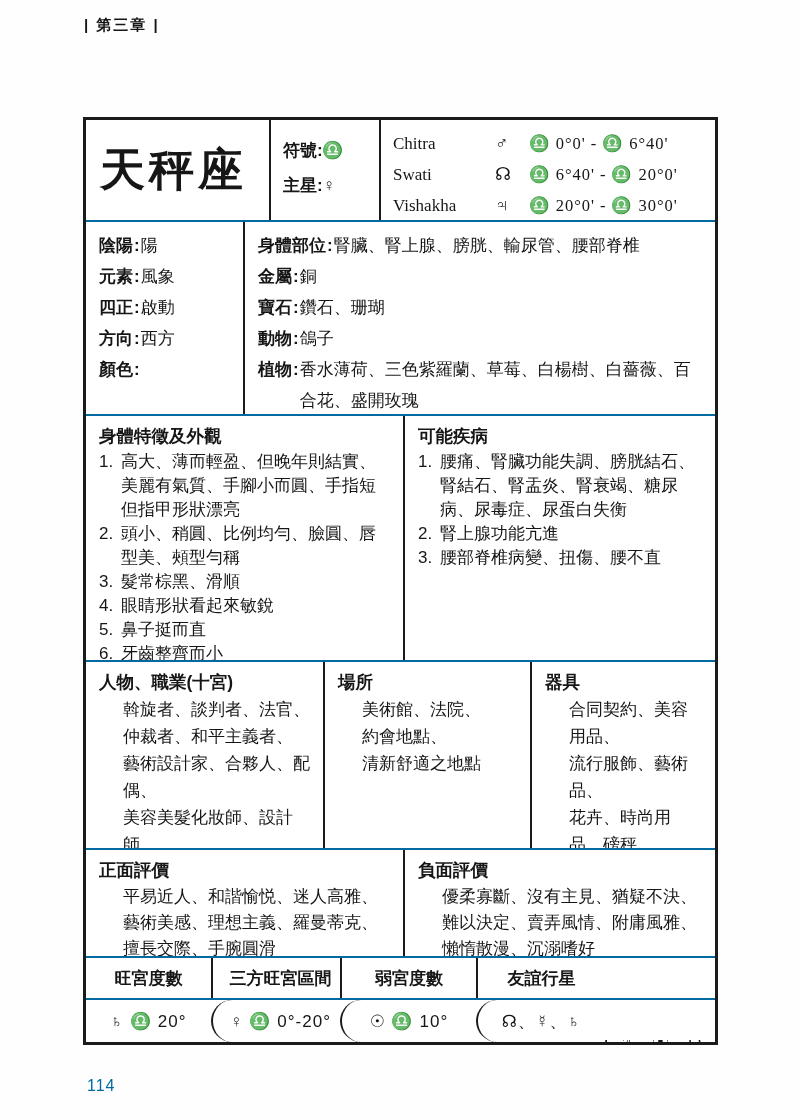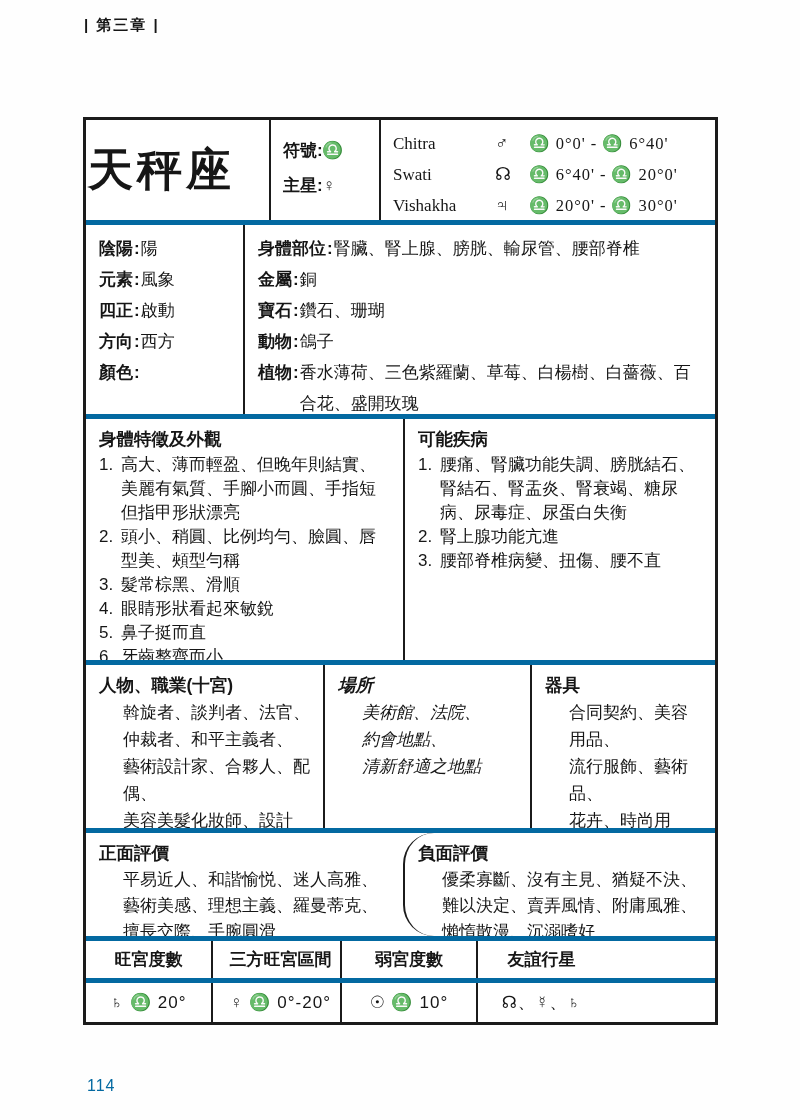--- a/index.html
+++ b/index.html
@@ -4,27 +4,27 @@
 <style>
   * { margin:0; padding:0; box-sizing:border-box; }
   html,body { width:800px; height:1120px; background:#ffffff; }
   body { font-family:"Liberation Sans", sans-serif; color:#161616; }
   .page { position:relative; width:800px; height:1120px; background:#fefefe; overflow:hidden; }
 
   .chapter-marker { position:absolute; left:84px; top:16px; font-size:15px; font-weight:700; letter-spacing:2px; }
 
   .sheet { position:absolute; left:83px; top:117px; width:635px; border:3px solid #1b1b1b; background:#fff; }
   .row { display:flex; overflow:hidden; }
-  .row + .row { border-top:5px solid #0369a1; }
+  .row + .row { border-top:2px solid #0369a1; }
   .cell { overflow:hidden; }
   .cell + .cell { border-left:2px solid #1b1b1b; }
 
   
   .r1 { height:100px; }
-  .c-title { width:183px; display:flex; align-items:center; padding-left:2px; font-size:45px; font-weight:700; letter-spacing:4px; }
+  .c-title { width:183px; display:flex; align-items:center; padding-left:14px; font-size:45px; font-weight:700; letter-spacing:4px; }
   .c-symbol { width:110px; padding:13px 0 8px 12px; font-size:17px; font-weight:700; line-height:35px; white-space:nowrap; }
   .c-nak { flex:1; padding:8px 0 0 12px; }
   .nak-row { display:flex; align-items:baseline; line-height:30px; }
   .nak-name { width:102px; font-family:"Liberation Serif", serif; font-size:17px; }
   .nak-planet { width:34px; font-size:18px; }
   .nak-range { font-family:"Liberation Serif", serif; font-size:16.5px; letter-spacing:1px; }
 
   
   .r2 { height:194px; }
   .c-attrs-left { width:157px; padding:8px 0 0 13px; }
@@ -39,38 +39,38 @@
   .r3 { height:246px; }
   .c-physical { width:317px; }
   .c-diseases { flex:1; }
   .r3 .cell, .r4 .cell, .r5 .cell { padding:6px 12px 0 13px; }
   .section-title { font-size:17.5px; font-weight:700; line-height:28px; }
   .num-item { display:flex; font-size:17px; line-height:24px; }
   .num-item .num { width:22px; flex:none; }
   .num-item .txt { flex:1; }
 
   
-  .r4 { height:168px; }
+  .r4 { height:188px; }
   .c-people { width:237px; }
-  .c-places { width:207px;font-style:italic; }
+  .c-places { width:207px; }
   .c-tools { flex:1; }
   .line { font-size:17px; line-height:27px;margin-left:24px; }
 
   
   .r5 { height:108px; }
   .c-positive { width:317px; }
-  .c-negative { flex:1;border-radius:31px; }
+  .c-negative { flex:1; }
   .r5 .line { line-height:26px; }
 
   
   .r6 { height:42px; }
   .r7 { height:44px; }
   .bt-cell { display:flex; align-items:center; justify-content:center; }
   .r6 .bt-cell { font-size:17px; font-weight:700; }
-  .r7 .bt-cell { font-size:17px; letter-spacing:1px; }
+  .r7 .bt-cell { font-size:17px; letter-spacing:1px;border-radius:21px; }
   .bt-c1 { width:125px; } .bt-c2 { width:129px;padding-left:8px; } .bt-c3 { width:136px; } .bt-c4 { width:129px; } .bt-c5 { flex:1;margin-top:40px; }
 
   .page-number { position:absolute; left:87px; top:1077px; font-size:16px; color:#0369a1; letter-spacing:1px; }
 </style>
 </head>
 <body>
 
 <div class="page">
 
   <div class="chapter-marker">| 第三章 |</div>

